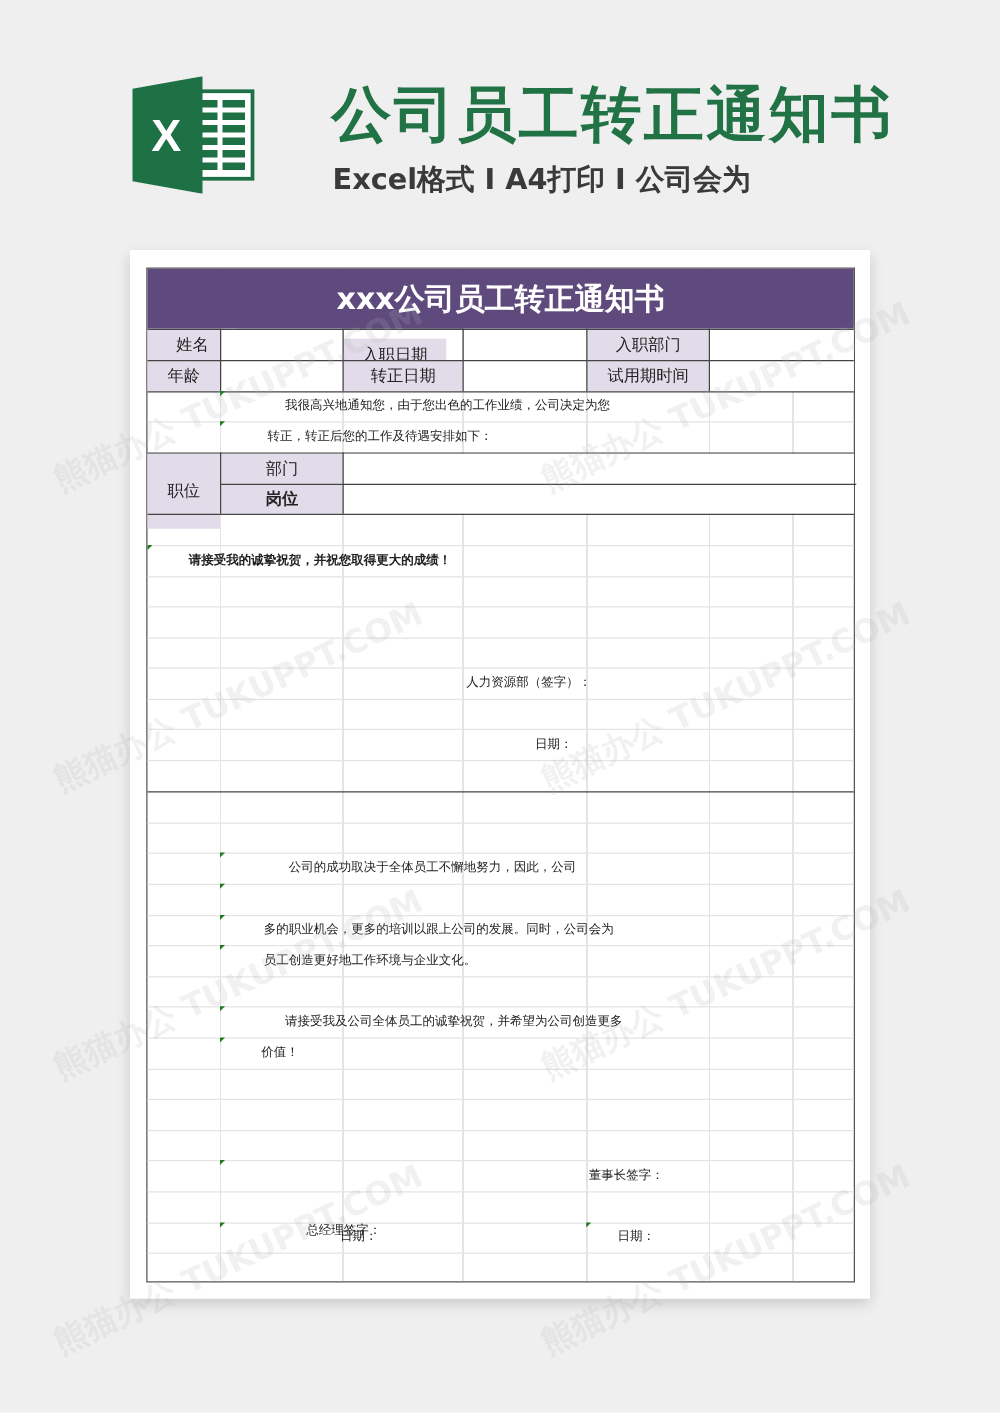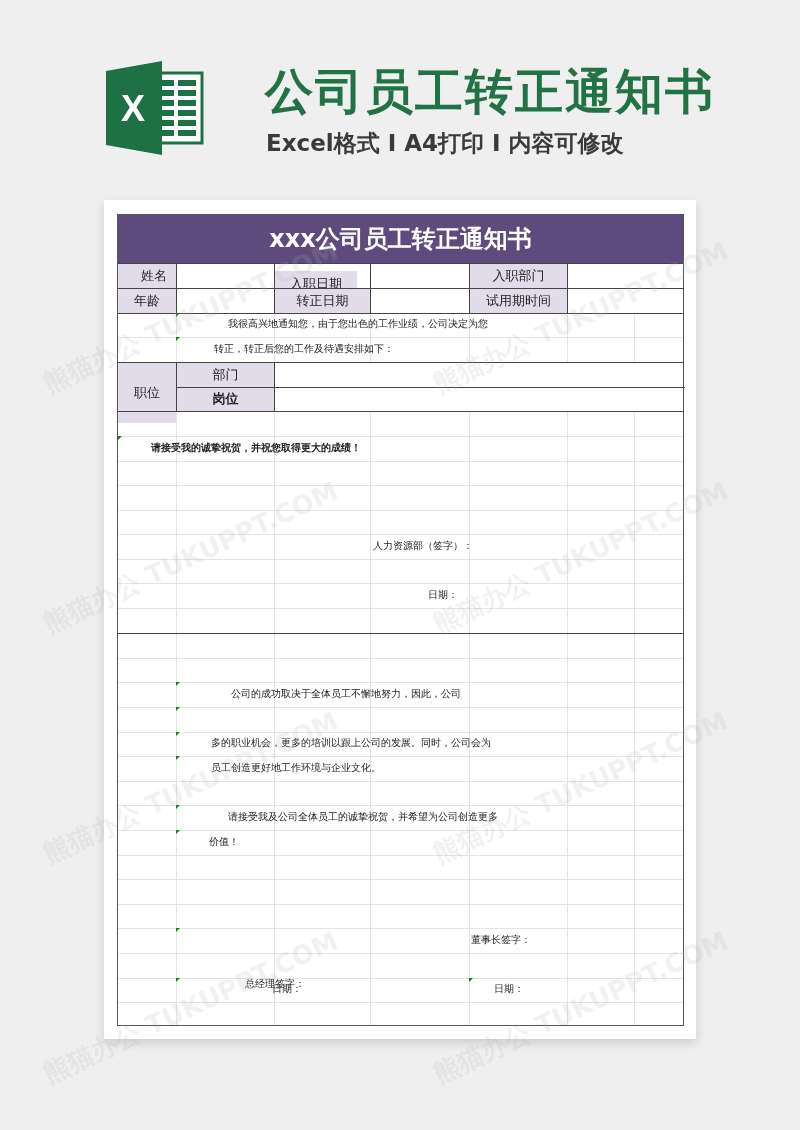--- a/index.html
+++ b/index.html
@@ -75,21 +75,21 @@
         <rect x="74" y="49" width="18" height="6"></rect>
       <rect x="56" y="59" width="14" height="6"></rect>
         <rect x="74" y="59" width="18" height="6"></rect>
       <rect x="56" y="69" width="14" height="6"></rect>
         <rect x="74" y="69" width="18" height="6"></rect>
     </g>
     <polygon points="2,10 58,0 58,94 2,84" fill="#1e7145"></polygon>
     <text x="29" y="60" font-size="36" font-weight="bold" fill="#fff" text-anchor="middle" font-family="Liberation Sans, sans-serif">X</text>
   </svg>
   <div class="main-title">公司员工转正通知书</div>
-  <div class="subtitle">Excel格式 I A4打印 I 内容可修改</div>
+  <div class="subtitle">Excel格式 I A4打印 I 公司会为</div>
 </div>
 
 <div class="paper"></div>
 
 <div class="sheet">
 
   <div class="abs title-bar">xxx公司员工转正通知书</div>
 
   <div class="cell lab" style="left:0;top:48px;width:72px;height:25px;">姓名</div>
   <div class="cell white" style="left:59px;top:48px;width:97px;height:25px;"></div>

